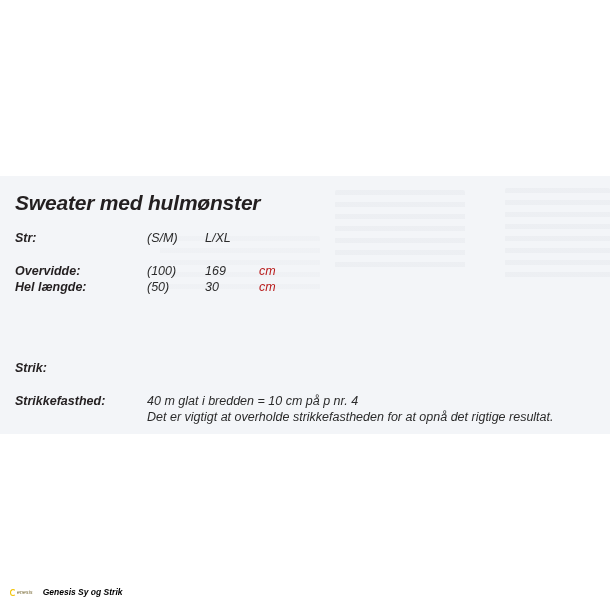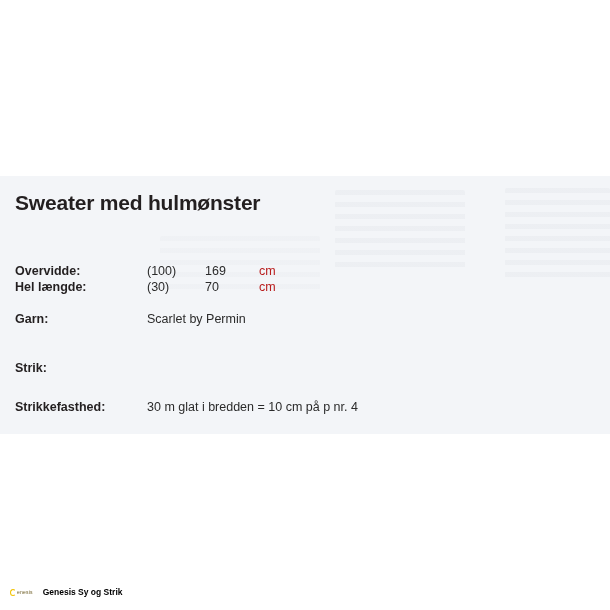--- a/index.html
+++ b/index.html
@@ -1,15 +1,15 @@
 <!DOCTYPE html>
 <html><head>
   <meta charset="utf-8">
   <style>
-    * { margin: 0; padding: 0; box-sizing: border-box; }
+    * { margin: 0; padding: 0; box-sizing: border-box; font-style: italic; }
     html, body {
       width: 610px; height: 610px;
       background: #ffffff;
       overflow: hidden;
       font-family: "Liberation Sans", "DejaVu Sans", sans-serif;
       color: #231f20;
     }
     .page { position: relative; width: 610px; height: 610px; background: #ffffff; }
 
     .scan {
@@ -93,48 +93,52 @@
 
 <div class="page">
 
   <div class="scan">
     <div class="ghost g1"></div>
     <div class="ghost g2"></div>
     <div class="ghost g3"></div>
 
     <div class="title">Sweater med hulmønster</div>
 
+    <div class="row" style="top:55px;">
+      <span class="label">Str:</span>
+      <span class="c1">(S/M)</span>
+      <span class="c2">L/XL</span>
+    </div>
 
     <div class="row" style="top:88px;">
       <span class="label">Overvidde:</span>
       <span class="c1">(100)</span>
       <span class="c2">169</span>
       <span class="c3">cm</span>
     </div>
 
     <div class="row" style="top:104px;">
       <span class="label">Hel længde:</span>
-      <span class="c1">(30)</span>
-      <span class="c2">70</span>
+      <span class="c1">(50)</span>
+      <span class="c2">30</span>
       <span class="c3">cm</span>
     </div>
 
-    <div class="row" style="top:136px;">
-      <span class="label">Garn:</span>
-      <span class="wide">Scarlet by Permin</span>
-    </div>
 
 
     <div class="row" style="top:185px;">
       <span class="label">Strik:</span>
     </div>
 
-    <div class="row" style="top:224px;">
+    <div class="row" style="top:218px;">
       <span class="label">Strikkefasthed:</span>
-      <span class="wide">30 m glat i bredden = 10 cm på p nr. 4</span>
+      <span class="wide">40 m glat i bredden = 10 cm på p nr. 4</span>
+    </div>
+    <div class="row" style="top:234px;">
+      <span class="wide">Det er vigtigt at overholde strikkefastheden for at opnå det rigtige resultat.</span>
     </div>
   </div>
 
   <div class="footer">
     <span class="logo">
       <span class="g"></span>
       <span>enesis</span>
     </span>
     <span class="brand">Genesis Sy og Strik</span>
   </div>

